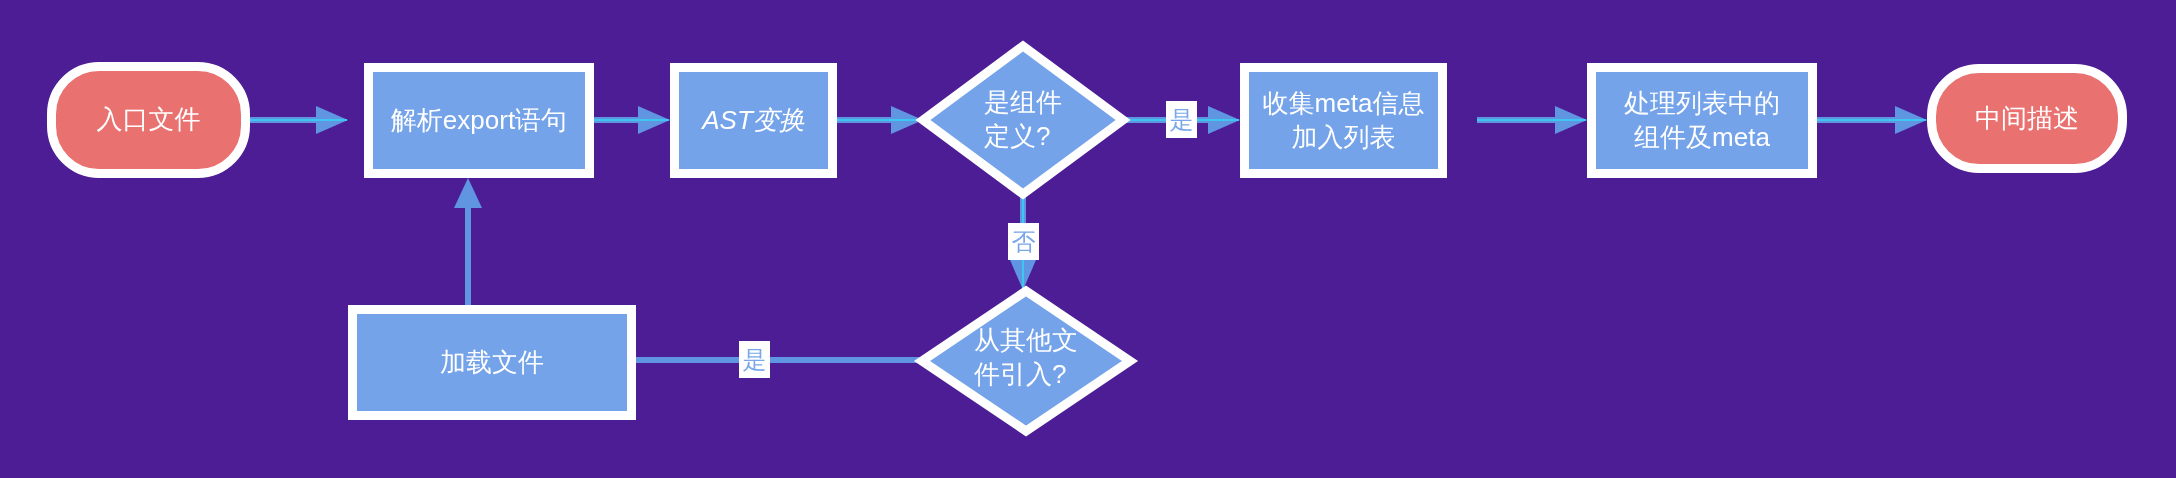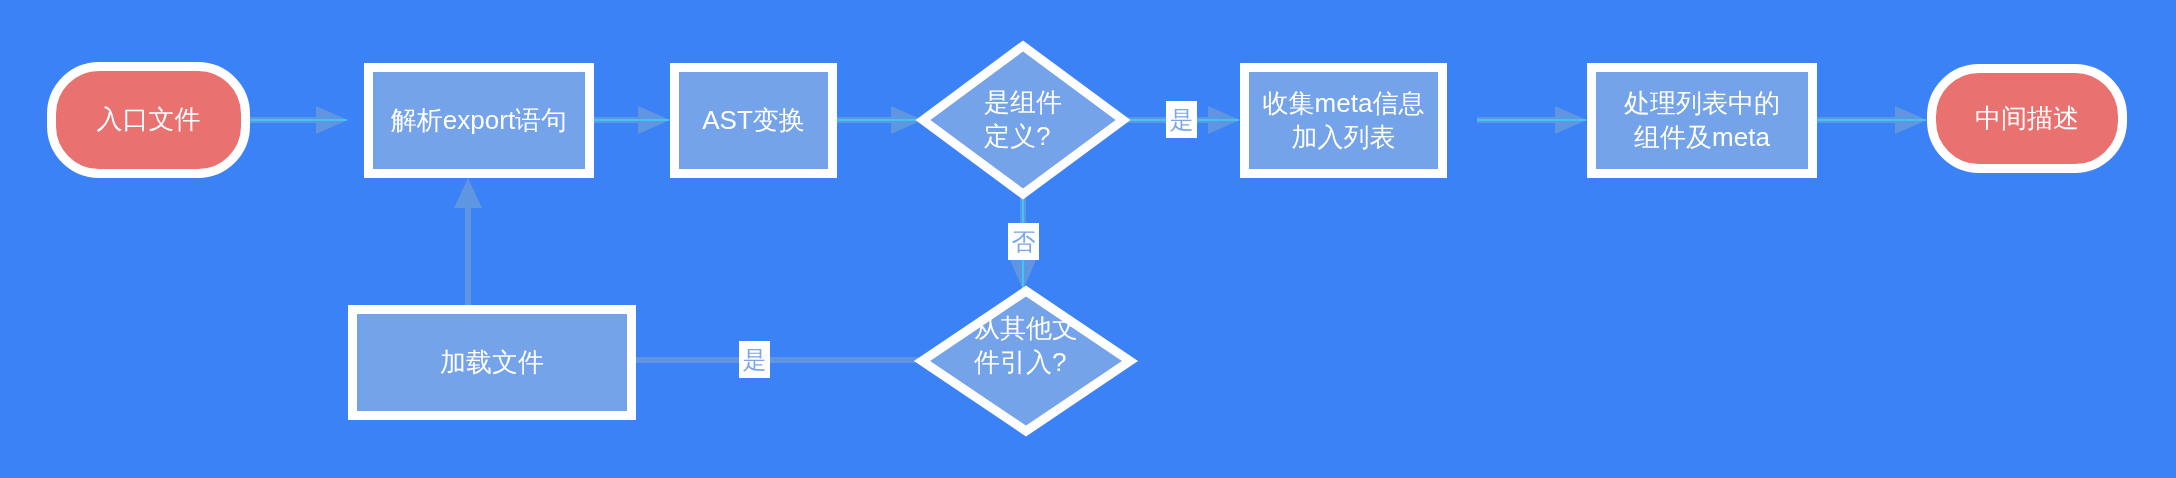--- a/index.html
+++ b/index.html
@@ -4,21 +4,21 @@
 <style>
   html, body {
     margin: 0;
     padding: 0;
     background: #000000;
   }
   .canvas {
     position: relative;
     width: 2176px;
     height: 478px;
-    background: #3b82f6;
+    background: #4c1d95;
     font-family: "Liberation Sans", "DejaVu Sans", sans-serif;
     overflow: hidden;
   }
   .edges-svg {
     position: absolute;
     left: 0;
     top: 0;
     width: 2176px;
     height: 478px;
   }
@@ -128,21 +128,21 @@
   </svg>
 
   <div class="node node--terminal" style="left:47px; top:62px; width:203px; height:116px;">
     <span>入口文件</span>
   </div>
 
   <div class="node node--process" style="left:364px; top:63px; width:230px; height:115px;justify-content:center;">
     <span>解析export语句</span>
   </div>
 
-  <div class="node node--process" style="left:670px; top:63px; width:167px; height:115px;">
+  <div class="node node--process" style="left:670px; top:63px; width:167px; height:115px;font-style:italic;">
     <span>AST变换</span>
   </div>
 
   <div class="diamond-text" style="left:948px; top:72px; width:150px; height:96px;">是组件
 定义?</div>
 
   <div class="node node--process" style="left:1240px; top:63px; width:207px; height:115px;">
     <span>收集meta信息
 加入列表</span>
   </div>
@@ -153,21 +153,21 @@
 
   <div class="node node--process" style="left:1587px; top:63px; width:230px; height:115px;">
     <span>处理列表中的
 组件及meta</span>
   </div>
 
   <div class="node node--process" style="left:348px; top:305px; width:288px; height:115px;">
     <span>加载文件</span>
   </div>
 
-  <div class="diamond-text" style="left:946px; top:298px; width:160px; height:96px;">从其他文
+  <div class="diamond-text" style="left:946px; top:310px; width:160px; height:96px;">从其他文
 件引入?</div>
 
   <div class="edge-label" style="left:1166px; top:101px; width:31px; height:37px;">是</div>
 
   <div class="edge-label" style="left:1008px; top:223px; width:31px; height:37px;">否</div>
 
   <div class="edge-label" style="left:739px; top:341px; width:31px; height:37px;">是</div>
 
 </div>
 

